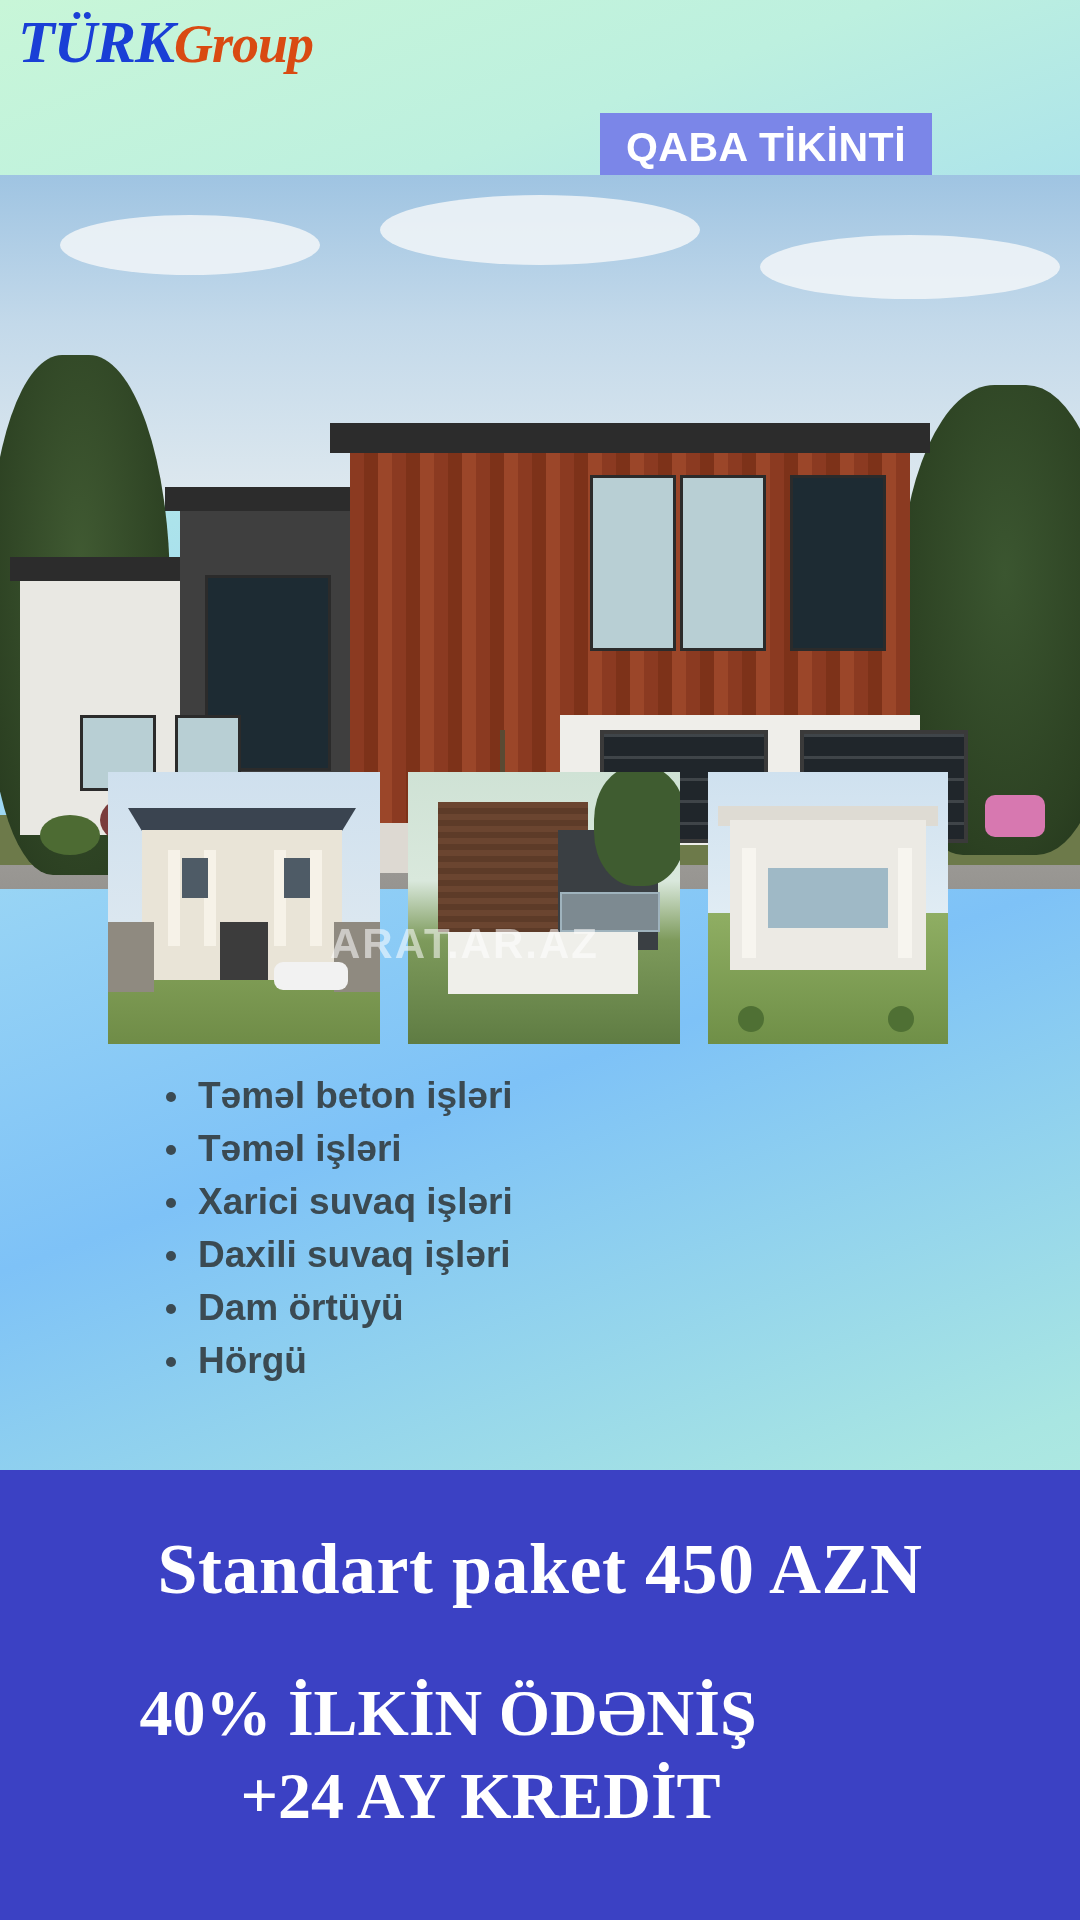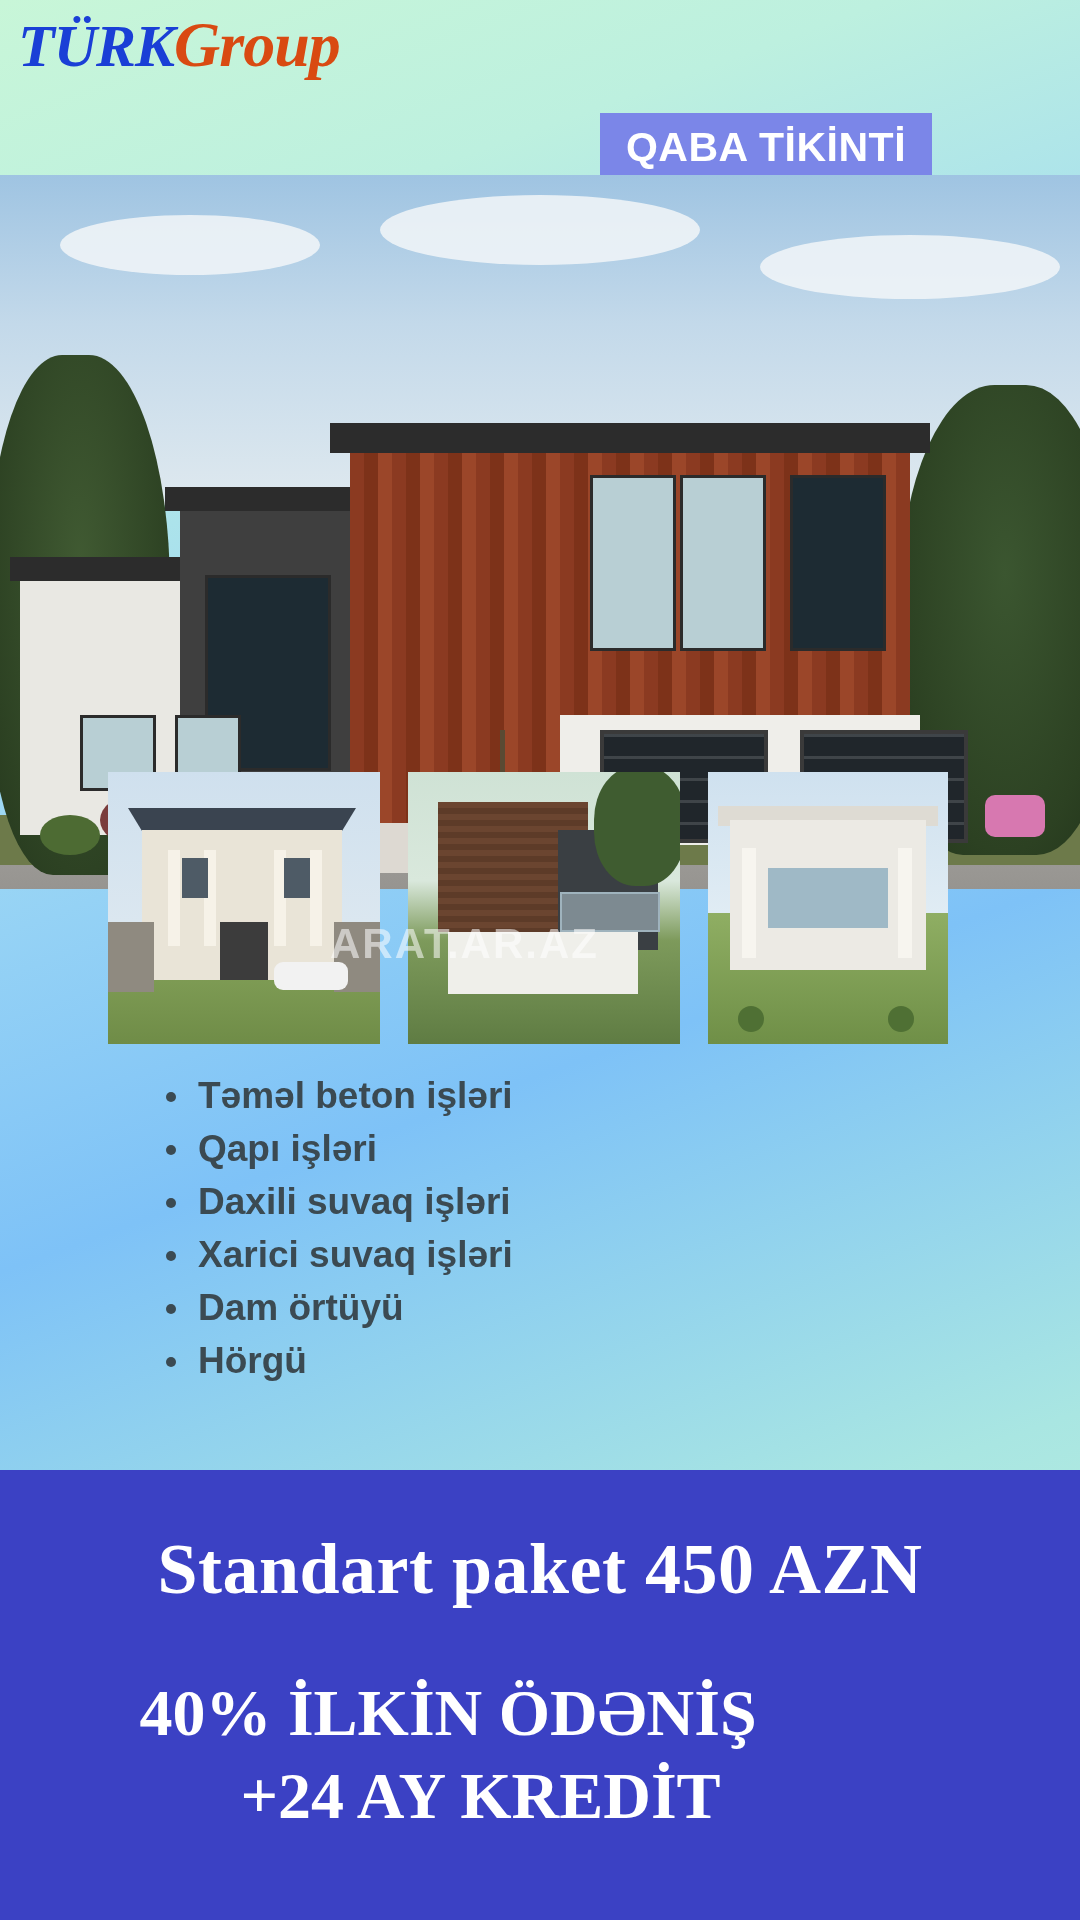--- a/index.html
+++ b/index.html
@@ -21,21 +21,21 @@
     position:absolute;left:0;top:0;width:1080px;height:175px;
   }
   .brand{
     position:absolute;left:18px;top:8px;
     font-family:"Liberation Serif", serif;
     font-style:italic;font-weight:bold;
     font-size:60px;letter-spacing:-1px;
     white-space:nowrap;
   }
   .brand .b1{color:#1a3fd6;}
-  .brand .b2{color:#d94a12;font-size:64px;}
+  .brand .b2{color:#d94a12;font-size:54px;}
 
   .badge{
     position:absolute;left:600px;top:113px;
     width:332px;height:68px;
     background:#7b86e8;
     display:flex;align-items:center;justify-content:center;
   }
   .badge span{
     color:#ffffff;font-size:41px;font-weight:bold;
     letter-spacing:0.5px;
@@ -263,23 +263,23 @@
       <div class="c" style="left:34px;"></div>
       <div class="c" style="left:190px;"></div>
       <div class="bush" style="left:30px;"></div>
       <div class="bush" style="left:180px;"></div>
     </div>
   </div>
   <div class="watermark">ARAT.AR.AZ</div>
 
   <ul class="features">
     <li>Təməl beton işləri</li>
-    <li>Qapı işləri</li>
+    <li>Təməl işləri</li>
+    <li>Xarici suvaq işləri</li>
     <li>Daxili suvaq işləri</li>
-    <li>Xarici suvaq işləri</li>
     <li>Dam örtüyü</li>
     <li>Hörgü</li>
   </ul>
 
   <div class="banner">
     <div class="price">Standart paket 450 AZN</div>
     <div class="terms1">40% İLKİN ÖDƏNİŞ</div>
     <div class="terms2">+24 AY KREDİT</div>
   </div>
 

